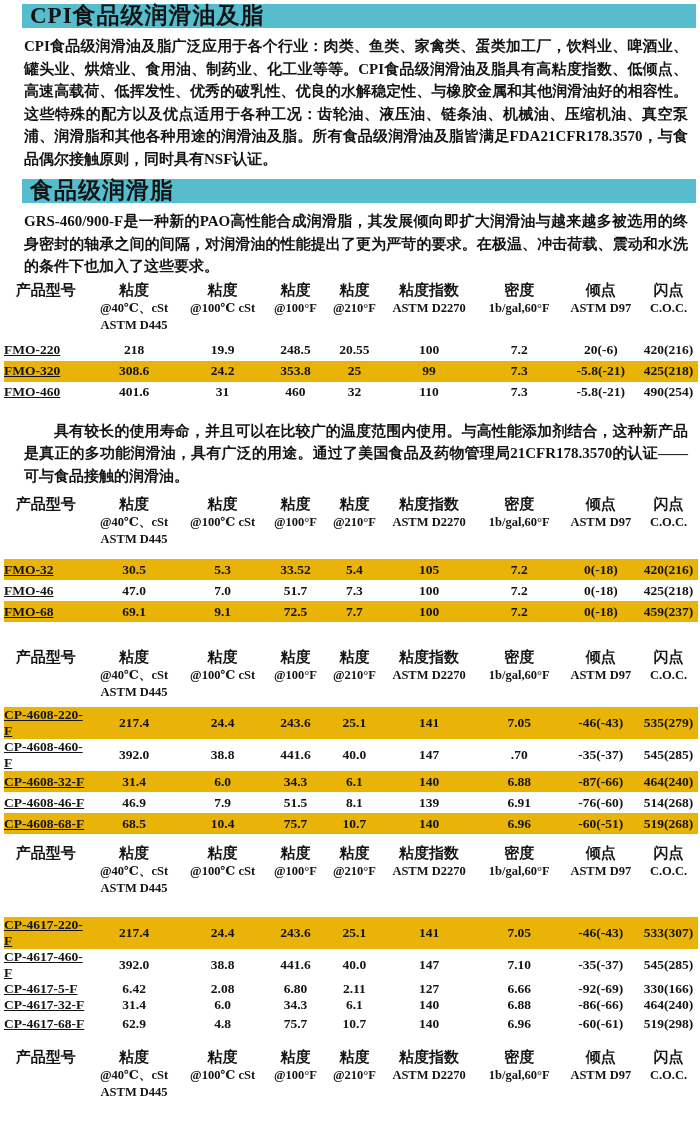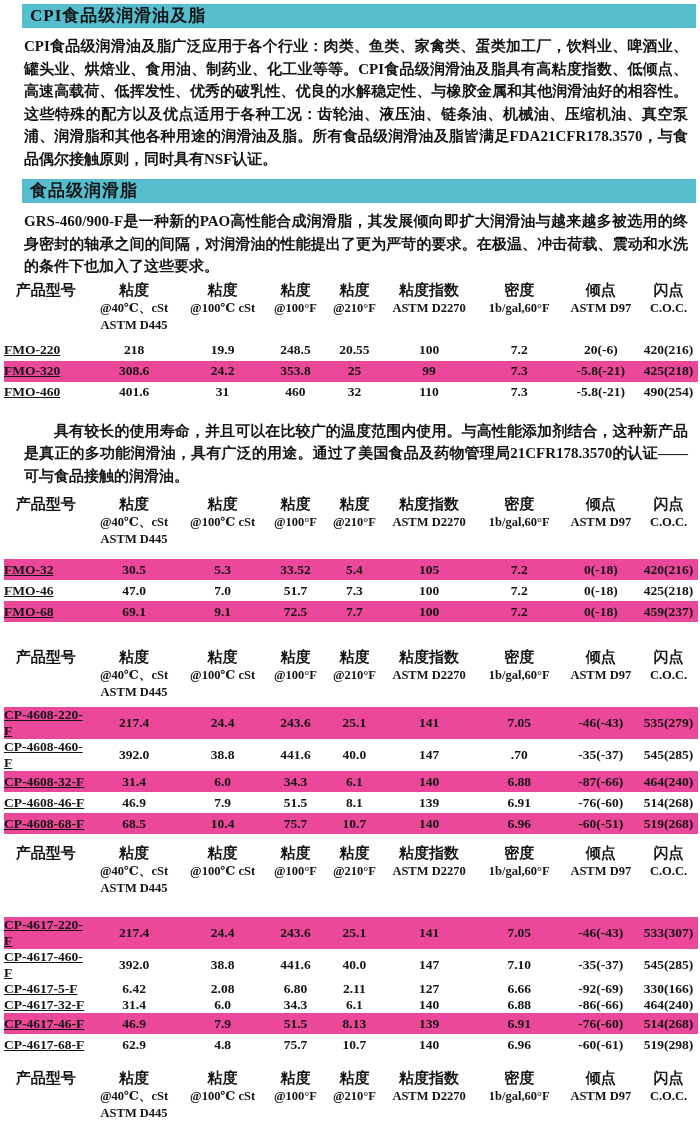--- a/index.html
+++ b/index.html
@@ -7,42 +7,42 @@
     width:700px; height:1134px; overflow:hidden;
     background:#ffffff; color:#141414;
     font-family:"Liberation Serif","DejaVu Serif",serif;
     font-weight:bold;
   }
   .title-bar {
     background:#55bdcd;
     margin:4px 4px 0 22px;
     height:24px; line-height:24px;
     padding-left:8px;
-    font-size:17px; letter-spacing:1px;
+    font-size:23px; letter-spacing:1px;
   }
   .para {
     margin:7px 12px 0 24px;
     font-size:15px; line-height:22.5px;
     text-align:justify;
   }
   .para.indent { text-indent:2em; }
 
   table.data-table {
     width:694px; margin-left:4px;
     border-collapse:collapse; table-layout:fixed;
   }
   table.data-table th, table.data-table td { font-weight:bold; padding:0; }
   thead th { vertical-align:top; padding-top:6px; }
   .hl1 { font-size:15px; line-height:19px; }
   .hl2 { font-size:12.5px; line-height:17px; }
   .hl3 { font-size:12.5px; line-height:17px; }
   th.model-col { text-align:center; padding-left:6px; }
   td { text-align:center; font-size:13.5px; height:21px; }
   td.model-col { text-align:left; padding-left:6px; font-size:13.5px;text-decoration:underline; }
-  tr.hl-row { background:#ec4899;margin-top:42px; }
+  tr.hl-row { background:#eab308;margin-top:42px; }
   tr.compact td { height:15px; }
 
   
   .data-table th:nth-child(1){width:12%}
   .data-table th:nth-child(2){width:13.5%}
   .data-table th:nth-child(3){width:12%}
   .data-table th:nth-child(4){width:9%}
   .data-table th:nth-child(5){width:8%}
   .data-table th:nth-child(6){width:13.5%}
   .data-table th:nth-child(7){width:12.5%}
@@ -415,31 +415,20 @@
           <td class="model-col">CP-4617-32-F</td>
           <td>31.4</td>
           <td>6.0</td>
           <td>34.3</td>
           <td>6.1</td>
           <td>140</td>
           <td>6.88</td>
           <td>-86(-66)</td>
           <td>464(240)</td>
         </tr>
-        <tr class="hl-row">
-          <td class="model-col">CP-4617-46-F</td>
-          <td>46.9</td>
-          <td>7.9</td>
-          <td>51.5</td>
-          <td>8.13</td>
-          <td>139</td>
-          <td>6.91</td>
-          <td>-76(-60)</td>
-          <td>514(268)</td>
-        </tr>
         <tr>
           <td class="model-col">CP-4617-68-F</td>
           <td>62.9</td>
           <td>4.8</td>
           <td>75.7</td>
           <td>10.7</td>
           <td>140</td>
           <td>6.96</td>
           <td>-60(-61)</td>
           <td>519(298)</td>

